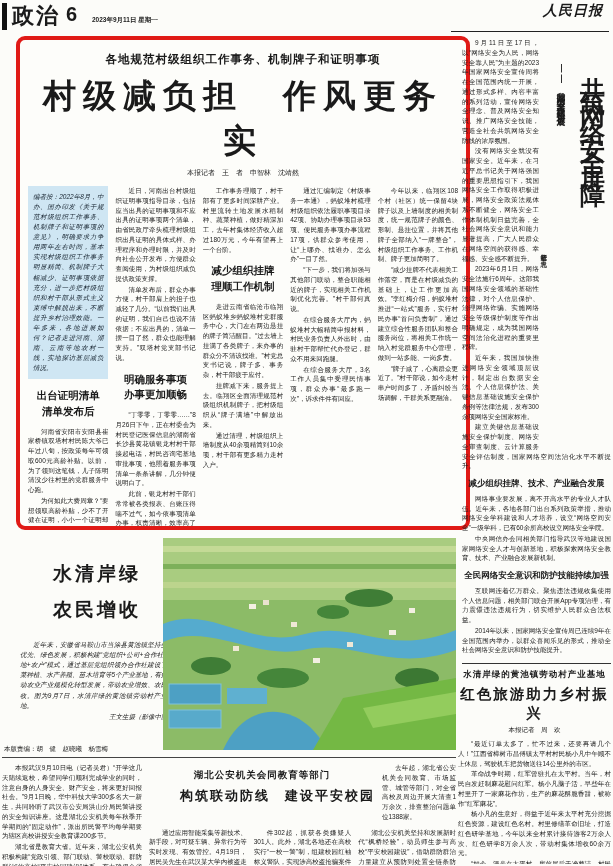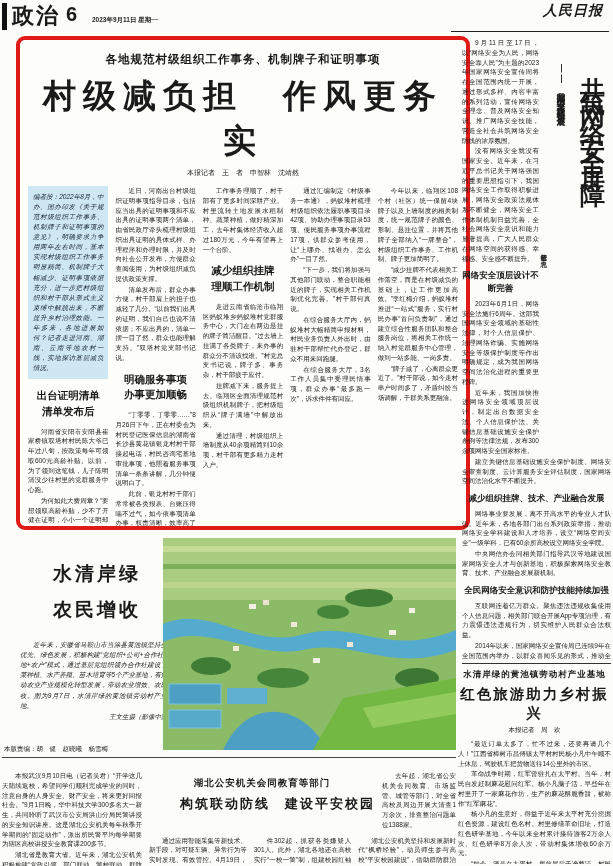--- a/index.html
+++ b/index.html
@@ -64,21 +64,21 @@
   .shui-caption { font-size:6.5px; line-height:1.55; text-align:justify; font-style:italic; text-indent:2em; }
   .shui-credit { font-size:6.5px; font-style:italic; text-align:right; margin-top:2px; }
 
   #photo { position:absolute; left:163px; top:538px; width:293px; height:212px; overflow:hidden; }
   #photo svg { display:block; }
 
   #editors { position:absolute; left:4px; top:745px; width:154px; font-size:6.5px; color:#222; }
 
   
   #campus { position:absolute; left:2px; top:757px; width:454px; height:109px;
-            border-top:1px solid #444; padding-top:13px; overflow:hidden; }
+            border-top:1px solid #444; padding-top:5px; overflow:hidden; }
   .campus-flex { display:flex; gap:7px; height:100%; }
   .c-left { width:140px; font-size:6.5px; line-height:1.5; text-align:justify; overflow:hidden; }
   .c-right { flex:1; display:flex; flex-direction:column; }
   .c-head-row { display:flex; gap:7px; }
   .c-head-center { flex:1; padding-top:6px; }
   .c-kicker { text-align:center; font-size:9.5px; font-weight:bold; letter-spacing:1px; }
   .c-headline { text-align:right; font-size:13px; font-weight:900; letter-spacing:2px; margin-top:5px; }
   .c-mini { width:74px; font-size:6.5px; line-height:1.5; text-align:justify; overflow:hidden; }
   .c-cols { display:flex; gap:7px; margin-top:5px; flex:1; overflow:hidden; }
   .c-col { flex:1; font-size:6.5px; line-height:1.5; text-align:justify; overflow:hidden; }
@@ -140,21 +140,20 @@
 
 <div id="net-article">
   <div class="v-title-block">
     <div class="v-headline">共筑网络安全屏障</div>
     <div class="v-subtitle">——我国网络安全工作取得积极进展</div>
     <div class="v-byline">新华社记者　王思北</div>
   </div>
   <div>
       <p class="para">9月11日至17日，以“网络安全为人民，网络安全靠人民”为主题的2023年国家网络安全宣传周将在全国范围内统一开展，通过形式多样、内容丰富的系列活动，宣传网络安全理念、普及网络安全知识、推广网络安全技能，营造全社会共筑网络安全防线的浓厚氛围。</p>
       <p class="para">没有网络安全就没有国家安全。近年来，在习近平总书记关于网络强国的重要思想指引下，我国网络安全工作取得积极进展，网络安全政策法规体系不断健全，网络安全工作体制机制日益完善，全社会网络安全意识和能力显著提高，广大人民群众在网络空间的获得感、幸福感、安全感不断提升。</p>
-      <div class="subhead" style="white-space: pre-line;">网络安全顶层设计不断完善</div>
       <p class="para">2023年6月1日，网络安全法施行6周年。这部我国网络安全领域的基础性法律，对个人信息保护、治理网络诈骗、实施网络安全等级保护制度等作出明确规定，成为我国网络空间法治化进程的重要里程碑。</p>
       <p class="para">近年来，我国加快推进网络安全领域顶层设计，制定出台数据安全法、个人信息保护法、关键信息基础设施安全保护条例等法律法规，发布300余项网络安全国家标准。</p>
       <p class="para">建立关键信息基础设施安全保护制度、网络安全审查制度、云计算服务安全评估制度，国家网络空间法治化水平不断提升。</p>
       <div class="subhead" style="white-space: pre-line;">减少组织挂牌、技术、产业融合发展</div>
       <p class="para">网络事业要发展，离不开高水平的专业人才队伍。近年来，各地各部门出台系列政策举措，推动网络安全学科建设和人才培养，设立“网络空间安全”一级学科，已有60余所高校设立网络安全学院。</p>
       <p class="para">中央网信办会同相关部门指导武汉等地建设国家网络安全人才与创新基地，积极探索网络安全教育、技术、产业融合发展新机制。</p>
       <div class="subhead" style="white-space: pre-line;">全民网络安全意识和防护技能持续加强</div>
       <p class="para">互联网连着亿万群众。聚焦违法违规收集使用个人信息问题，相关部门联合开展App专项治理，有力震慑违法违规行为，切实维护人民群众合法权益。</p>
       <p class="para">2014年以来，国家网络安全宣传周已连续9年在全国范围内举办，以群众喜闻乐见的形式，推动全社会网络安全意识和防护技能提升。</p>
     </div>

